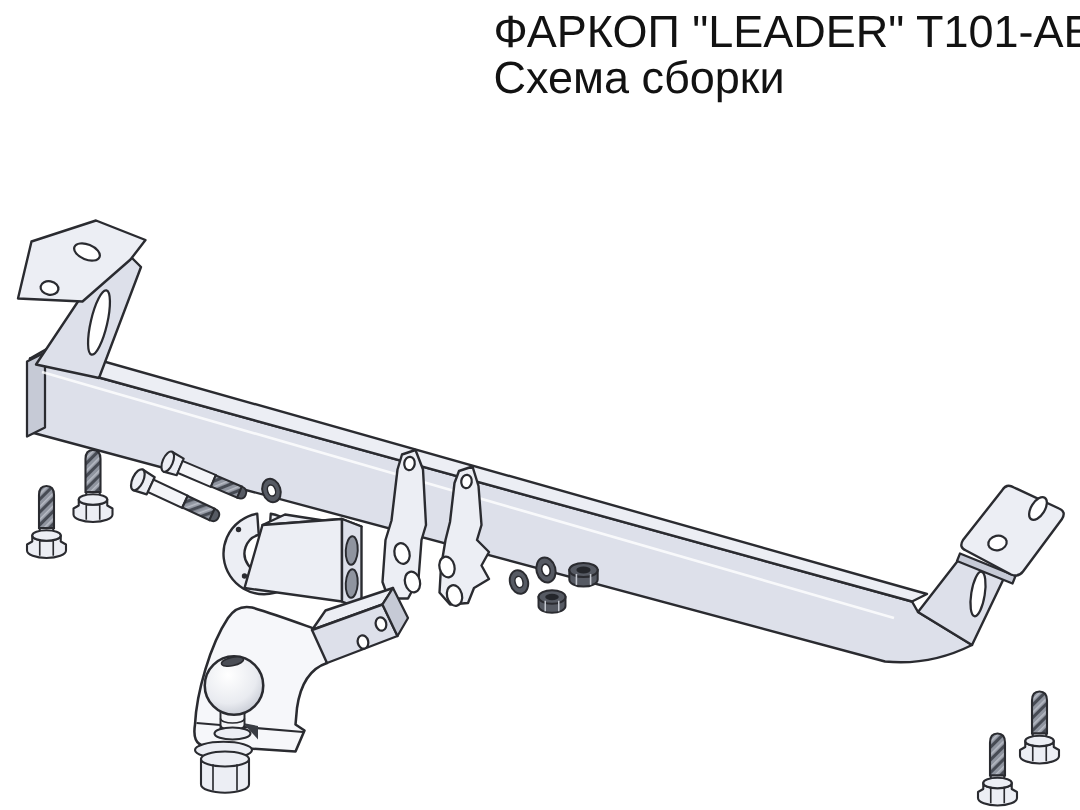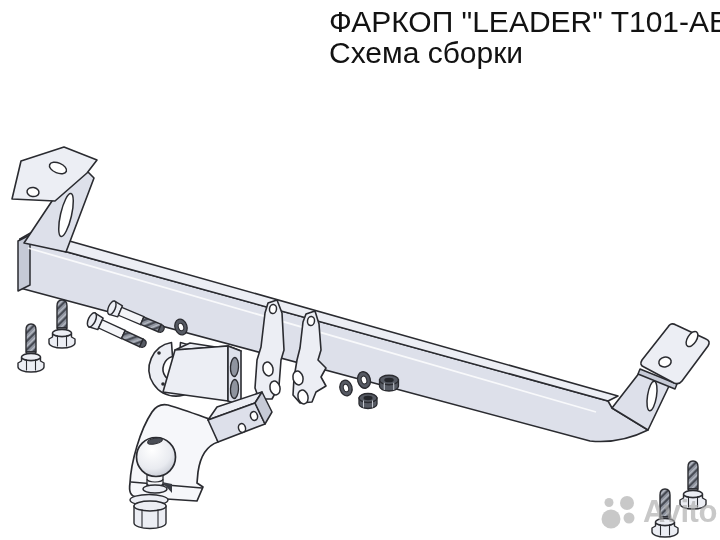--- a/index.html
+++ b/index.html
@@ -182,23 +182,14 @@
 
     <use href="#bolt-v" transform="translate(693,464)"></use>
     <use href="#bolt-v" transform="translate(665,492)"></use>
   </svg>
 
   <div class="title-block">
     <div>ФАРКОП "LEADER" T101-AE</div>
     <div>Схема сборки</div>
   </div>
 
-  <div class="watermark">
-    <svg class="wm-logo" width="38" height="38" viewBox="0 0 38 38">
-      <circle cx="9" cy="10.5" r="4.5"></circle>
-      <circle cx="27" cy="11" r="7"></circle>
-      <circle cx="11" cy="27" r="9.5"></circle>
-      <circle cx="29" cy="26" r="5.5"></circle>
-    </svg>
-    <span class="wm-text">Avito</span>
-  </div>
 
 </div>
 
 </body></html>

